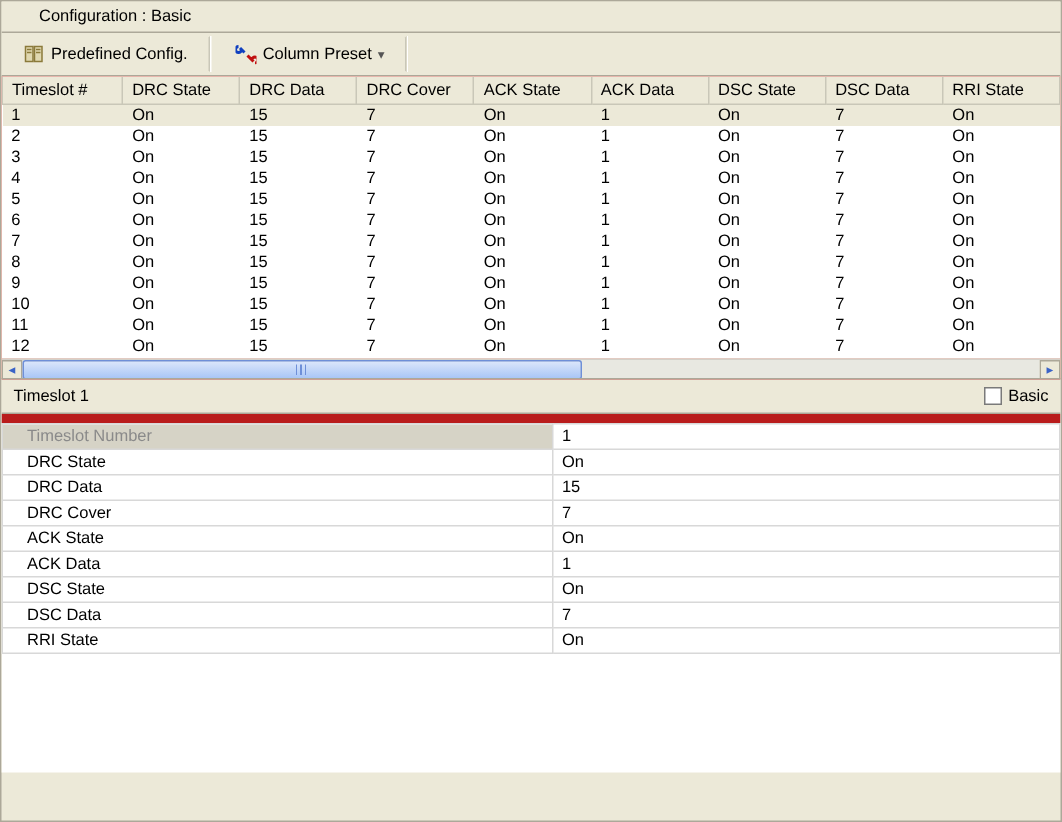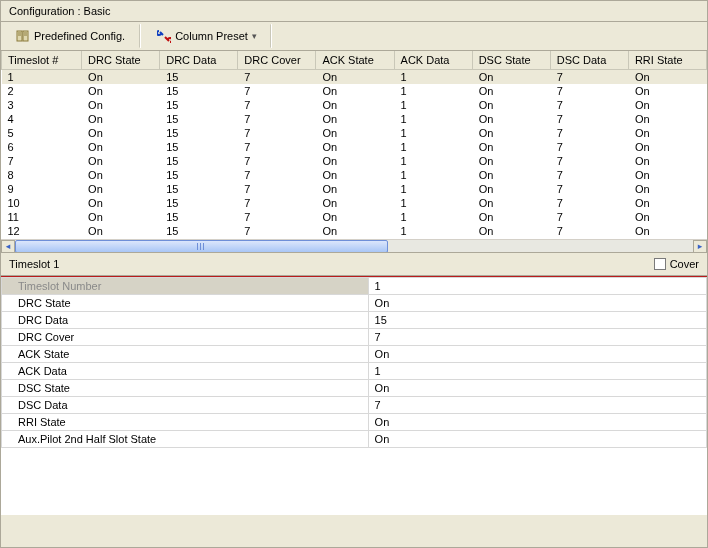--- a/index.html
+++ b/index.html
@@ -8,21 +8,21 @@
     font-family: Tahoma, Arial, sans-serif;
     font-size: 11px;
     background: #ece9d8;
     color: #000;
     border: 1px solid #aca899;
   }
   .panel {
     background: #ece9d8;
   }
   .header-bar {
-    padding: 4px 8px;
+    padding: 4px 25px;
     border-bottom: 1px solid #aca899;
     background: #ece9d8;
   }
   .toolbar {
     display: flex;
     padding: 2px 6px;
     border-bottom: 1px solid #aca899;
     background: #ece9d8;
     align-items: flex-end;
   }
@@ -125,21 +125,21 @@
     border: 1px solid #7a7a7a;
     background: #fff;
     display: inline-block;
     margin-right: 4px;
     vertical-align: middle;
   }
   .prop-wrap {
     background: #fff;
     height: 239px;
     overflow: hidden;
-    border-top: 1px solid #b91c1c;
+    border-top: 6px solid #b91c1c;
   }
   table.prop {
     width: 100%;
     border-collapse: collapse;
     background: #fff;
   }
   table.prop td {
     padding: 2px 6px;
     border: 1px solid #d8d8d8;
   }
@@ -362,21 +362,21 @@
       <div class="arrow">
           <span class="arrow-sm">▸</span>
         </div>
     </div>
   </div>
 
   <div class="detail-header">
     <span>Timeslot 1</span>
     <span class="spacer"></span>
     <span class="hint-check"></span>
-    <span>Cover</span>
+    <span>Basic</span>
   </div>
 
   <div class="prop-wrap">
     <table class="prop">
         <tbody id="prop-body">
           <tr class="sel">
             <td class="key indent">Timeslot Number</td>
             <td class="val">1</td>
           </tr>
           <tr>
@@ -404,20 +404,16 @@
             <td class="val">On</td>
           </tr>
           <tr>
             <td class="key indent">DSC Data</td>
             <td class="val">7</td>
           </tr>
           <tr>
             <td class="key indent">RRI State</td>
             <td class="val">On</td>
           </tr>
-          <tr>
-            <td class="key indent">Aux.Pilot 2nd Half Slot State</td>
-            <td class="val">On</td>
-          </tr>
         </tbody>
       </table>
   </div>
 </div>
 
 </body></html>

